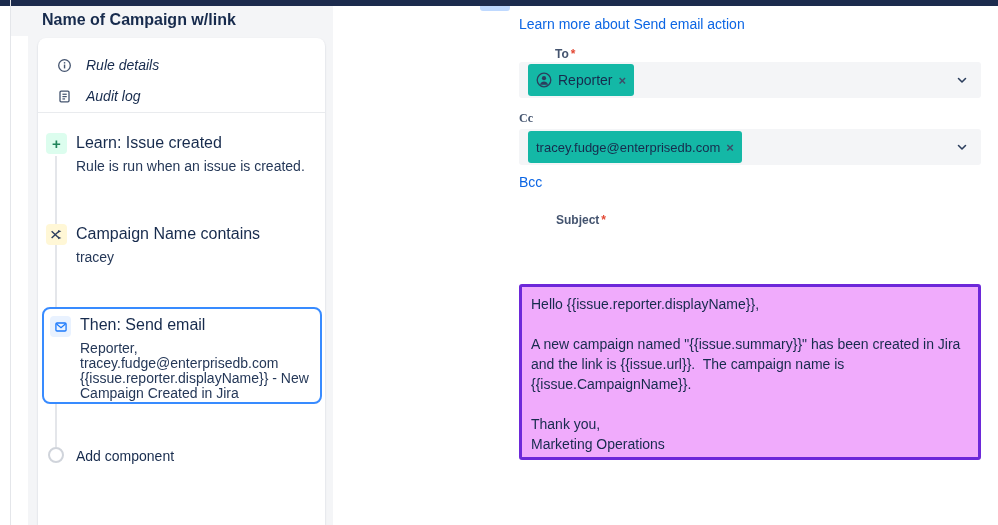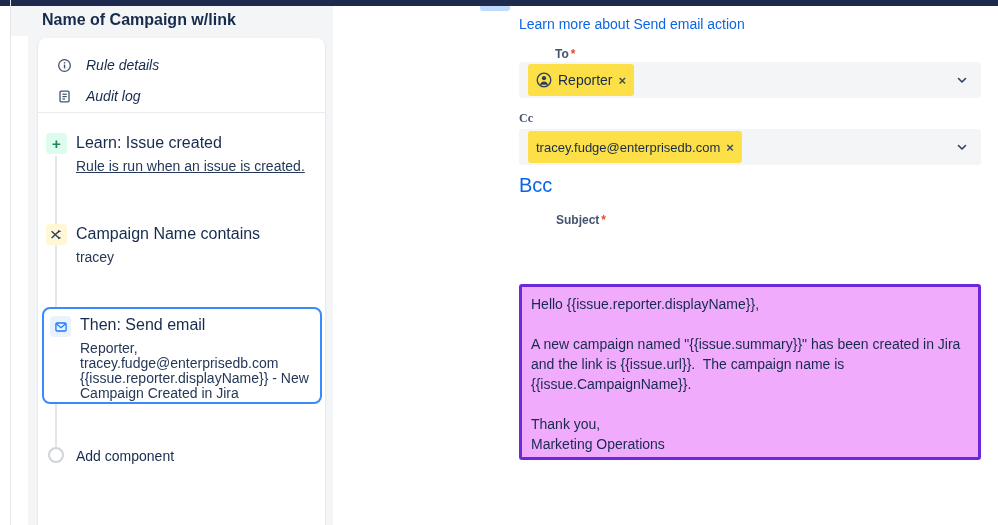--- a/index.html
+++ b/index.html
@@ -40,29 +40,29 @@
 
   .selected-box { left: 42px; top: 307px; width: 280px; height: 97px; background: #fff;
     border: 2px solid #388BFF; border-radius: 8px; z-index: 1; cursor: pointer; }
 
   .add-circle { left: 48px; top: 447px; width: 16px; height: 16px; border: 2px solid #D0D4DB;
     border-radius: 50%; background: #fff; z-index: 2; }
   .add-label { left: 76px; top: 448px; font-size: 14px; color: #172B4D; cursor: pointer; }
 
   
   .learn-link { left: 519px; top: 16px; font-size: 14px; color: #0C66E4; cursor: pointer; }
-  .bcc-link { left: 519px; top: 174px; font-size: 20px; color: #0C66E4; cursor: pointer; }
+  .bcc-link { left: 519px; top: 174px; font-size: 14px; color: #0C66E4; cursor: pointer; }
   .fld-label { font-size: 12px; font-weight: 700; color: #44546F; }
   .req { color: #E34935; margin-left: 2px; }
 
   .select-field { left: 519px; width: 462px; height: 36px; background: #F4F5F7; border-radius: 3px;
     display: flex; align-items: center; padding: 0 12px 0 9px; cursor: pointer; }
   .select-field .spacer { flex: 1; }
   .chip { display: inline-flex; align-items: center; gap: 6px; height: 22px; padding: 16px 8px;
-    background: #fde047; border-radius: 3px; }
+    background: #14b8a6; border-radius: 3px; }
   .chip .chip-label { font-size: 14px; color: #172B4D; white-space: nowrap; }
   .chip .chip-label.small { font-size: 13px; }
   .chip .chip-x { font-size: 13px; font-weight: 700; color: #3D4D68; cursor: pointer; line-height: 1; }
 
   .text-input { left: 519px; width: 462px; height: 37px; background: #fff; border: 1px solid #C1C7D0;
     border-radius: 3px; padding: 0 9px; font-size: 14px; color: #172B4D;
     font-family: "Liberation Sans", sans-serif; }
   .text-area { left: 519px; top: 284px; width: 462px; height: 176px; background: #f0abfc;
     border: 3px solid #6d28d9; border-radius: 3px; padding: 7px 9px; font-size: 14px;
     line-height: 20px; color: #172B4D; resize: none; font-family: "Liberation Sans", sans-serif; }
@@ -107,21 +107,21 @@
     <span class="txt">Audit log</span>
   </div>
   <div class="abs nav-divider"></div>
 
   <div class="abs connector"></div>
 
   <div class="abs comp-icon icon-green" style="left:46px; top:133px;">
     <span>+</span>
   </div>
   <div class="abs comp-title" style="left:76px; top:134px;">Learn: Issue created</div>
-  <div class="abs comp-desc" style="left:76px; top:159px;text-decoration:underline;">Rule is run when an issue is created.</div>
+  <div class="abs comp-desc" style="left:76px; top:159px;">Rule is run when an issue is created.</div>
 
   <div class="abs comp-icon icon-yellow" style="left:46px; top:224px;">
     <svg width="13" height="13" viewBox="0 0 16 16">
       <path d="M2 12.2 L11 4" fill="none" stroke="#2C3E5D" stroke-width="1.7"></path>
       <path d="M2 4 L11 12.2" fill="none" stroke="#2C3E5D" stroke-width="1.7"></path>
       <path d="M10 2.4 L14 4 L10 5.8 Z" fill="#2C3E5D"></path>
       <path d="M10 10.4 L14 12.2 L10 13.8 Z" fill="#2C3E5D"></path>
     </svg>
   </div>
   <div class="abs comp-title" style="left:76px; top:225px;">Campaign Name contains</div>

